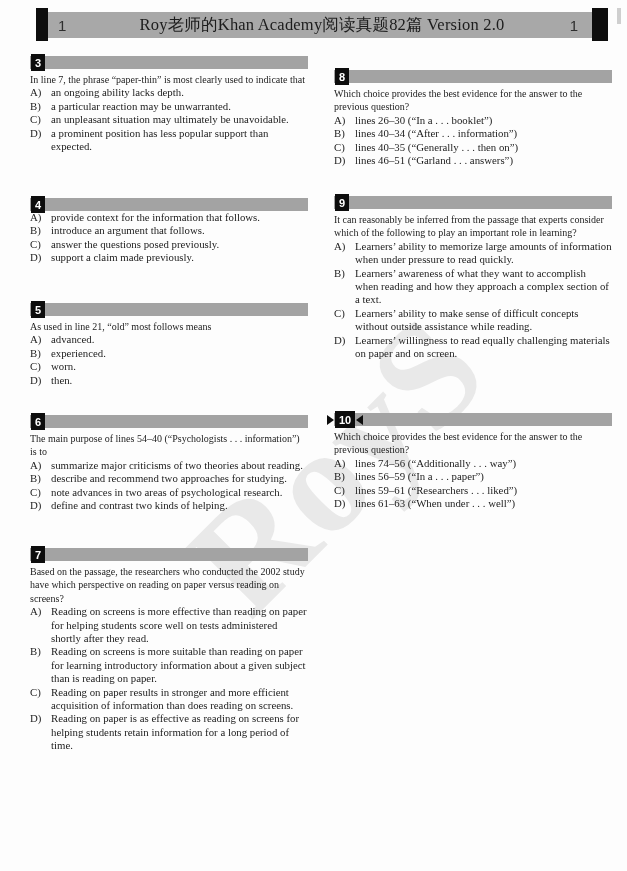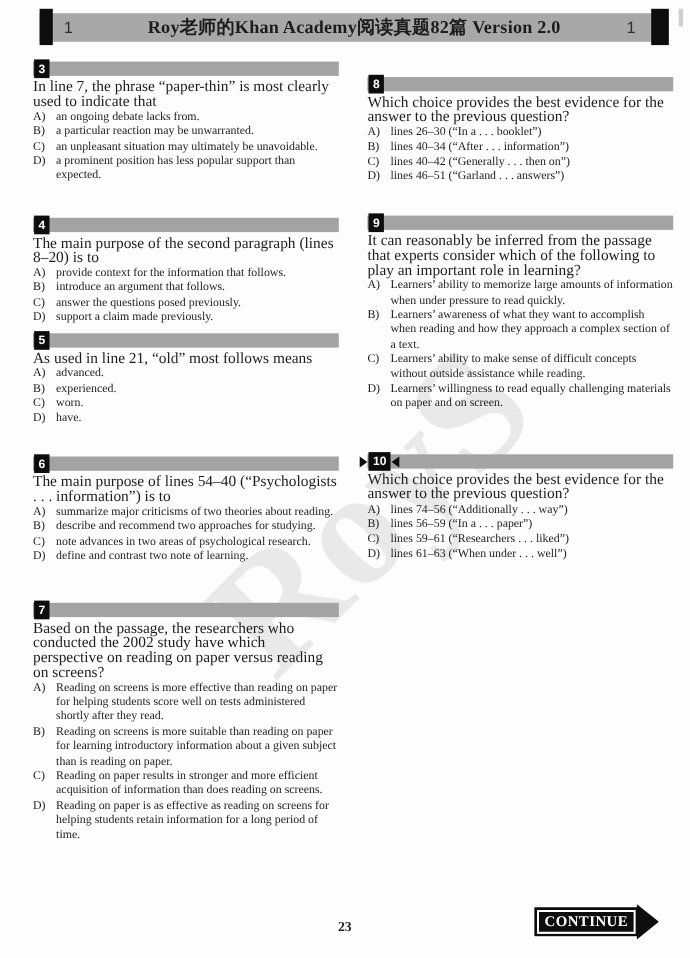--- a/index.html
+++ b/index.html
@@ -17,21 +17,21 @@
   .endcap.left  { left:0;  width:12px; height:33px; }
   .endcap.right { right:0; width:16px; height:33px; }
   .header-num {
     font-family:"Liberation Sans", sans-serif; font-size:15px; color:#2e2e2e;
     position:relative; z-index:2;
   }
   .header-num.left  { margin-left:22px; }
   .header-num.right { margin-left:auto; margin-right:30px; }
   .header-title {
     position:absolute; left:0; width:100%; text-align:center;
-    font-weight:bold; font-size:16.5px; letter-spacing:0.2px;
+    font-weight:normal; font-size:16.5px; letter-spacing:0.2px;
   }
   .scan-mark { position:absolute; left:617px; top:8px; width:4px; height:16px; background:#cfcfcf; }
 
   
   .watermark {
     position:absolute; left:70px; top:380px; width:530px; height:170px;
     line-height:170px; text-align:center; transform:rotate(-45deg);
     font-size:150px; font-weight:bold; color:rgba(60,60,60,0.10);
     pointer-events:none; white-space:nowrap; z-index:0;
   }
@@ -51,21 +51,21 @@
   .qnum-arrows::before {
     content:""; position:absolute; left:-8px; top:3.5px; width:0; height:0;
     border-top:5px solid transparent; border-bottom:5px solid transparent;
     border-left:7px solid #0d0d0d;
   }
   .qnum-arrows::after {
     content:""; position:absolute; right:-8px; top:3.5px; width:0; height:0;
     border-top:5px solid transparent; border-bottom:5px solid transparent;
     border-right:7px solid #0d0d0d;
   }
-  .stem { margin:4px 0 0 0; font-size:14px; line-height:13.4px; }
+  .stem { margin:4px 0 0 0; font-size:10px; line-height:13.4px; }
   .opt { display:flex; font-size:10.8px; line-height:13.4px; }
   .opt-label { flex:0 0 21px; }
   .opt-text  { flex:1; }
 
   
   .page-num {
     position:absolute; left:0; width:100%; top:835px; text-align:center;
     font-weight:bold; font-size:12.5px;
   }
   .continue { position:absolute; left:486px; top:822px; display:flex; align-items:center; z-index:2; }
@@ -97,40 +97,39 @@
   <div class="watermark">RoyS</div>
 
   <div class="col left">
       <article class="question" style="top: 1px;">
         <div class="qheader">
           <span class="qnum">3</span>
         </div>
         <p class="stem">In line 7, the phrase “paper-thin” is most clearly used to indicate that</p>
         <div class="opt">
           <span class="opt-label">A)</span>
-          <span class="opt-text">an ongoing debate lacks from.</span>
+          <span class="opt-text">an ongoing ability lacks depth.</span>
         </div>
         <div class="opt">
           <span class="opt-label">B)</span>
           <span class="opt-text">a particular reaction may be unwarranted.</span>
         </div>
         <div class="opt">
           <span class="opt-label">C)</span>
           <span class="opt-text">an unpleasant situation may ultimately be unavoidable.</span>
         </div>
         <div class="opt">
           <span class="opt-label">D)</span>
           <span class="opt-text">a prominent position has less popular support than expected.</span>
         </div>
       </article>
       <article class="question" style="top: 143px;">
         <div class="qheader">
           <span class="qnum">4</span>
         </div>
-        <p class="stem">The main purpose of the second paragraph (lines 8–20) is to</p>
         <div class="opt">
           <span class="opt-label">A)</span>
           <span class="opt-text">provide context for the information that follows.</span>
         </div>
         <div class="opt">
           <span class="opt-label">B)</span>
           <span class="opt-text">introduce an argument that follows.</span>
         </div>
         <div class="opt">
           <span class="opt-label">C)</span>
@@ -153,21 +152,21 @@
         <div class="opt">
           <span class="opt-label">B)</span>
           <span class="opt-text">experienced.</span>
         </div>
         <div class="opt">
           <span class="opt-label">C)</span>
           <span class="opt-text">worn.</span>
         </div>
         <div class="opt">
           <span class="opt-label">D)</span>
-          <span class="opt-text">have.</span>
+          <span class="opt-text">then.</span>
         </div>
       </article>
       <article class="question" style="top: 360px;">
         <div class="qheader">
           <span class="qnum">6</span>
         </div>
         <p class="stem">The main purpose of lines 54–40 (“Psychologists . . . information”) is to</p>
         <div class="opt">
           <span class="opt-label">A)</span>
           <span class="opt-text">summarize major criticisms of two theories about reading.</span>
@@ -175,21 +174,21 @@
         <div class="opt">
           <span class="opt-label">B)</span>
           <span class="opt-text">describe and recommend two approaches for studying.</span>
         </div>
         <div class="opt">
           <span class="opt-label">C)</span>
           <span class="opt-text">note advances in two areas of psychological research.</span>
         </div>
         <div class="opt">
           <span class="opt-label">D)</span>
-          <span class="opt-text">define and contrast two note of learning.</span>
+          <span class="opt-text">define and contrast two kinds of helping.</span>
         </div>
       </article>
       <article class="question" style="top: 493px;">
         <div class="qheader">
           <span class="qnum">7</span>
         </div>
         <p class="stem">Based on the passage, the researchers who conducted the 2002 study have which perspective on reading on paper versus reading on screens?</p>
         <div class="opt">
           <span class="opt-label">A)</span>
           <span class="opt-text">Reading on screens is more effective than reading on paper for helping students score well on tests administered shortly after they read.</span>
@@ -217,21 +216,21 @@
         <div class="opt">
           <span class="opt-label">A)</span>
           <span class="opt-text">lines 26–30 (“In a . . . booklet”)</span>
         </div>
         <div class="opt">
           <span class="opt-label">B)</span>
           <span class="opt-text">lines 40–34 (“After . . . information”)</span>
         </div>
         <div class="opt">
           <span class="opt-label">C)</span>
-          <span class="opt-text">lines 40–42 (“Generally . . . then on”)</span>
+          <span class="opt-text">lines 40–35 (“Generally . . . then on”)</span>
         </div>
         <div class="opt">
           <span class="opt-label">D)</span>
           <span class="opt-text">lines 46–51 (“Garland . . . answers”)</span>
         </div>
       </article>
       <article class="question" style="top: 141px;">
         <div class="qheader">
           <span class="qnum">9</span>
         </div>
@@ -270,20 +269,15 @@
           <span class="opt-label">C)</span>
           <span class="opt-text">lines 59–61 (“Researchers . . . liked”)</span>
         </div>
         <div class="opt">
           <span class="opt-label">D)</span>
           <span class="opt-text">lines 61–63 (“When under . . . well”)</span>
         </div>
       </article>
     </div>
 
-  <div class="page-num">23</div>
-
-  <div class="continue">
-    <span class="cont-rect">CONTINUE</span>
-    <span class="cont-arrow"></span>
-  </div>
+
 
 </div>
 
 </body></html>

